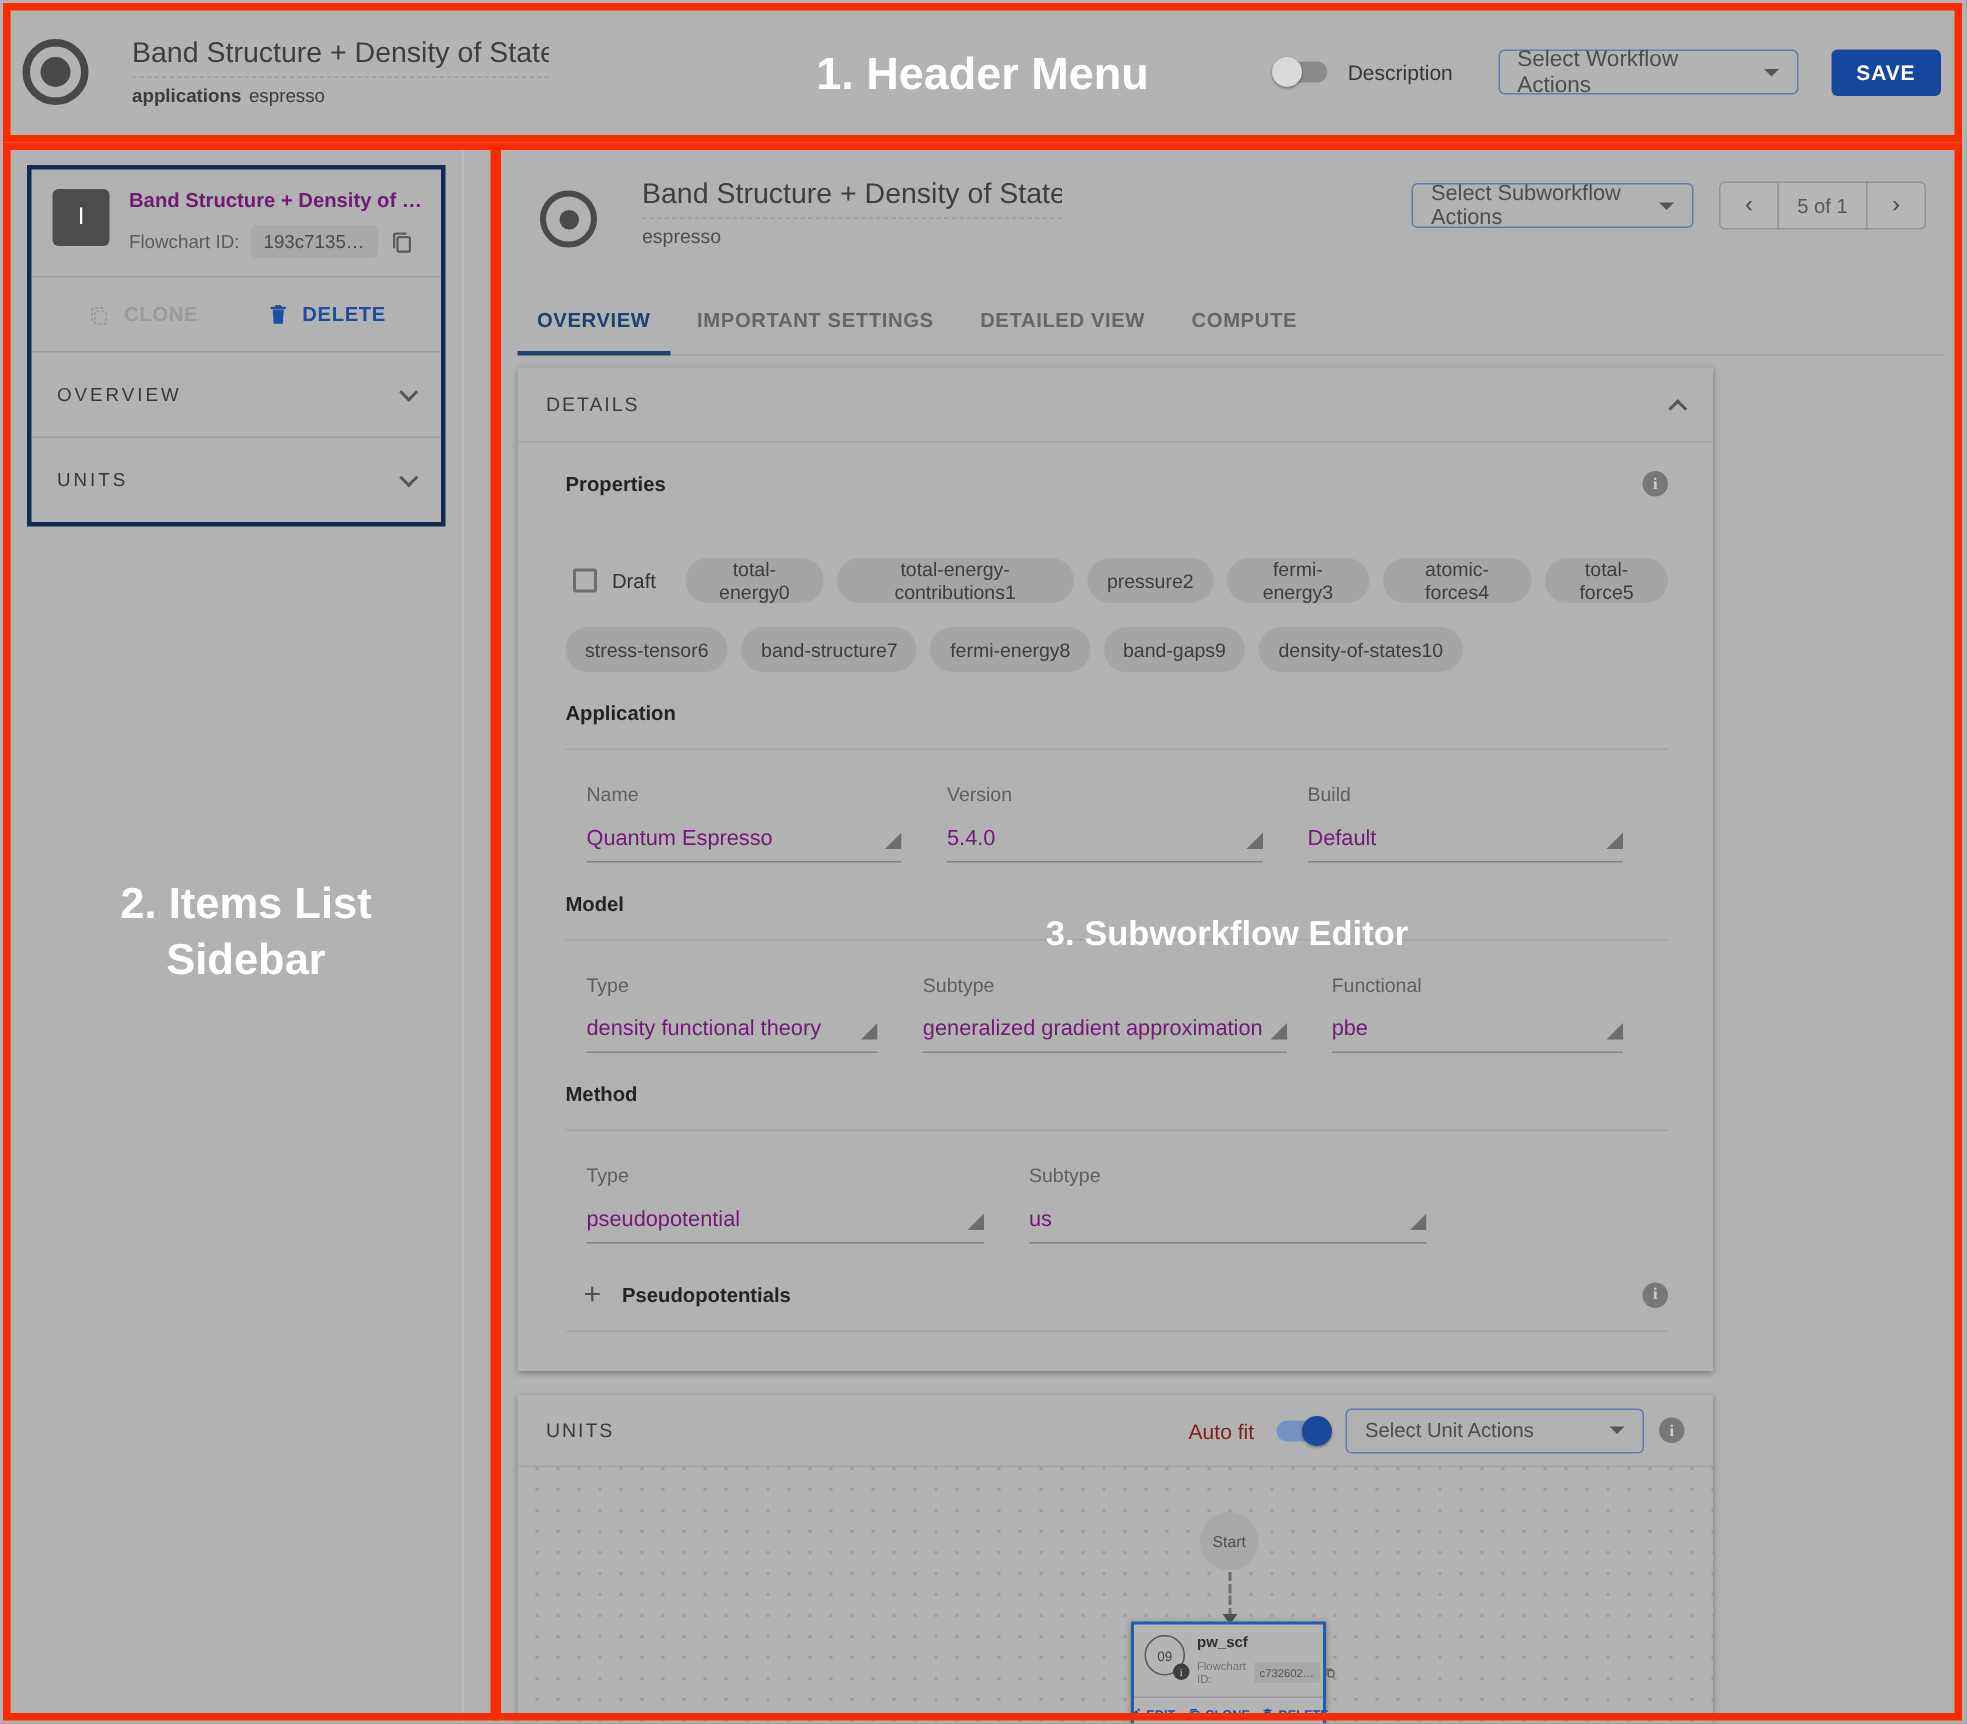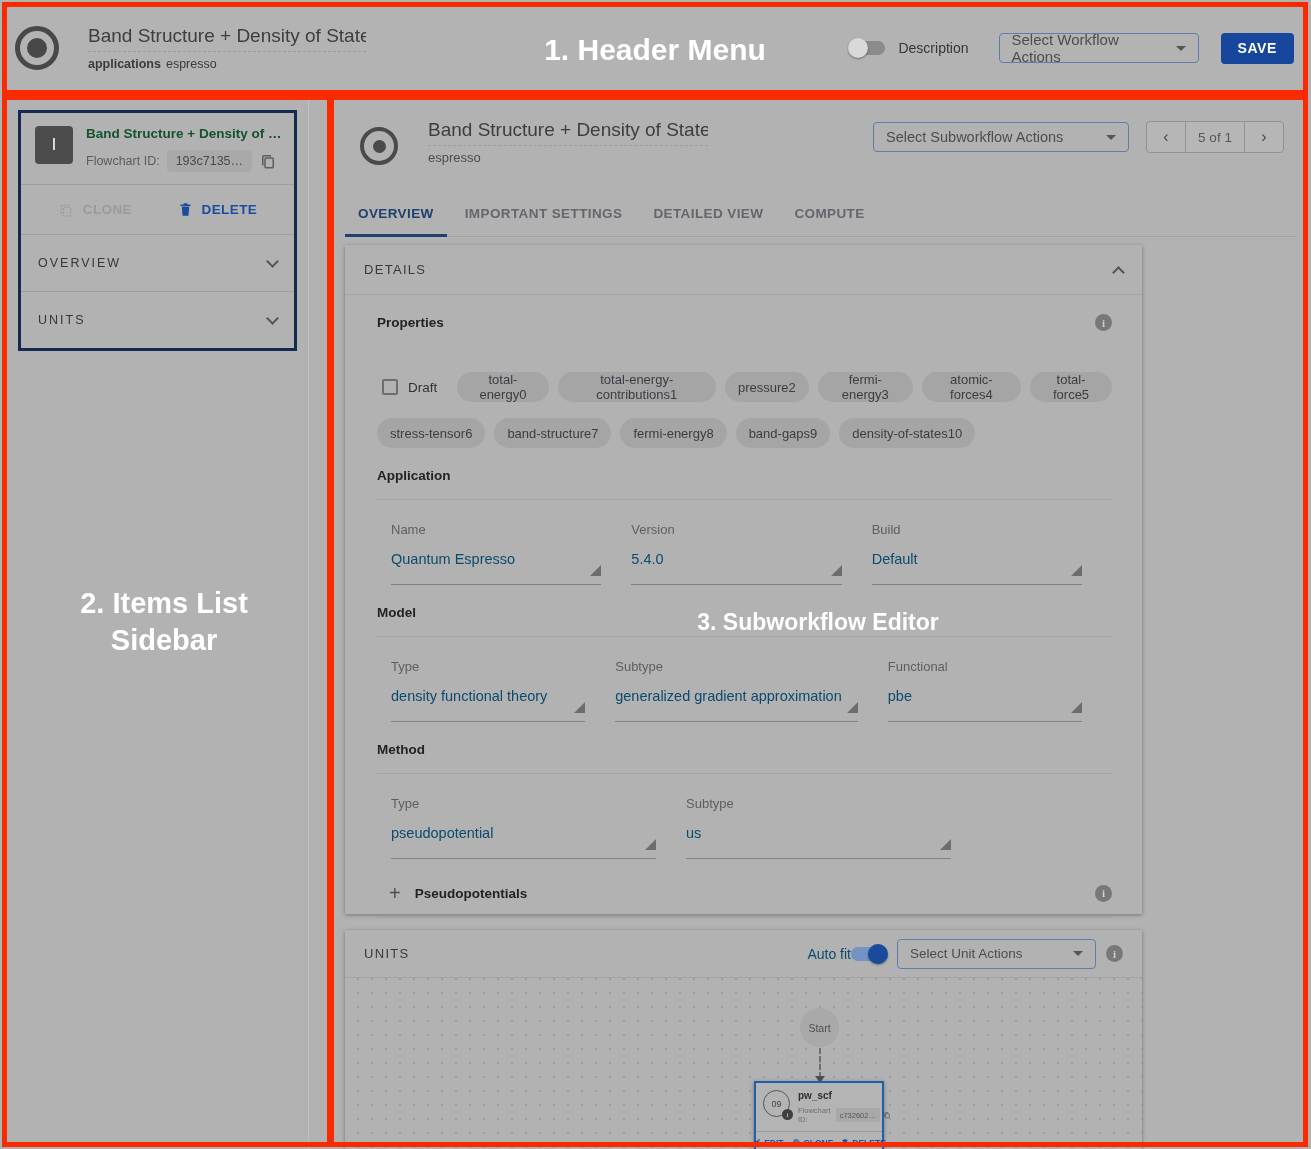--- a/index.html
+++ b/index.html
@@ -36,21 +36,21 @@
   .save-btn{ margin-left:22px; height:31px; padding:0 17px; background:#17479d; color:#fff;
     font-size:14px; font-weight:bold; letter-spacing:.6px; border:none; border-radius:4px;
     display:flex; align-items:center; cursor:pointer; }
   
   .sidebar{ position:absolute; left:0; top:96px; width:330px; bottom:0; background:#b2b2b2; }
   .sidebar-scroll-line{ position:absolute; left:308px; top:0; bottom:0; width:1px; background:#c0c0c0; }
   .item-card{ position:absolute; left:18px; top:14px; width:279px; border:3px solid #142a50; }
   .card-top{ display:flex; gap:13px; padding:13px 10px 12px 14px; }
   .item-icon{ width:38px; height:38px; background:#4c4c4c; border-radius:4px; color:#fff;
     font-size:16px; display:flex; align-items:center; justify-content:center; flex:0 0 auto; }
-  .card-title{ font-weight:bold; font-size:13.5px; color:#14532d; white-space:nowrap; overflow:hidden; width:196px; }
+  .card-title{ font-weight:bold; font-size:13.5px; color:#701a75; white-space:nowrap; overflow:hidden; width:196px; }
   .id-row{ display:flex; align-items:center; gap:7px; margin-top:9px; }
   .id-label{ font-size:12.5px; color:#5c5c5c; }
   .id-chip{ background:#a9a9a9; border-radius:4px; padding:4px 9px; font-size:12.5px; color:#4a4a4a; }
   .hr{ border-top:1px solid #9e9e9e; }
   .card-actions{ display:flex; height:49px; align-items:center; justify-content:space-around; padding:0 14px; }
   .act-btn{ display:flex; align-items:center; gap:9px; font-size:13.5px; font-weight:bold;
     letter-spacing:.4px; cursor:pointer; background:none; border:none; font-family:inherit; }
   .act-btn.disabled{ color:#9b9b9b; cursor:default; }
   .act-btn.blue{ color:#1c4d9e; }
   .acc-row{ height:57px; display:flex; align-items:center; justify-content:space-between;
@@ -62,21 +62,21 @@
   
   .main{ position:absolute; left:330px; top:96px; right:0; bottom:0; background:#b2b2b2; }
   .mh-icon{ position:absolute; left:30px; top:31px; width:38px; height:38px; border-radius:50%;
     border:4px solid #4a4a4a; display:flex; align-items:center; justify-content:center; }
   .mh-dot{ width:13px; height:13px; border-radius:50%; background:#4a4a4a; }
   .mh-titles{ position:absolute; left:98px; top:23px; }
   .mh-title{ font-size:19px; color:#3e3e3e; width:280px; white-space:nowrap; overflow:hidden;
     padding-bottom:4px; border-bottom:1px dashed #9c9c9c; }
   .mh-sub{ margin-top:4px; font-size:13px; color:#4c4c4c; }
   .mh-right{ position:absolute; right:27px; top:25px; display:flex; align-items:center; gap:17px; }
-  .ddl-swf{ width:256px; font-size:14.5px; }
+  .ddl-swf{ width:188px; font-size:14.5px; }
   .pager{ display:flex; }
   .pg-cell{ height:32px; border:1px solid #929292; background:#b6b6b6; display:flex;
     align-items:center; justify-content:center; color:#4a4a4a; }
   .pg-btn{ width:40px; font-size:16px; cursor:pointer; }
   .pg-btn:first-child{ border-radius:4px 0 0 4px; }
   .pg-btn:last-child{ border-radius:0 4px 4px 0; margin-left:-1px; }
   .pg-label{ width:60px; font-size:13.5px; color:#585858; margin-left:-1px; }
   .tabs{ position:absolute; left:15px; right:15px; top:94px; height:47px; display:flex;
     align-items:stretch; border-bottom:1px solid #a1a1a1; }
   .tab{ padding:0 13px; display:flex; align-items:center; font-size:13.5px; font-weight:bold;
@@ -101,34 +101,34 @@
   .draft{ display:flex; align-items:center; gap:10px; margin-right:11px; padding-left:5px; }
   .cbx{ width:16px; height:16px; border:2px solid #6e6e6e; border-radius:2px; cursor:pointer; }
   .draft-label{ font-size:13.5px; color:#333; }
   .chip{ height:30px; border-radius:15px; background:#a5a5a5; display:flex; align-items:center;
     padding:0 13px; font-size:13px; color:#3c3c44; cursor:pointer; }
   .group-title{ font-weight:bold; font-size:13.5px; color:#232323; margin-top:20px; }
   .group-hr{ border-top:1px solid #a3a3a3; margin-top:16px; }
   .fields{ display:flex; margin-top:22px; padding-left:14px; }
   .field{ width:265px; margin-right:30px; cursor:pointer; }
   .f-label{ font-size:13px; color:#5f5f5f; }
-  .f-value{ margin-top:14px; position:relative; font-size:14.5px; color:#0c4a6e;
-    padding-bottom:17px; border-bottom:1px solid #828282; padding-right:16px;
+  .f-value{ margin-top:14px; position:relative; font-size:14.5px; color:#701a75;
+    padding-bottom:7px; border-bottom:1px solid #828282; padding-right:16px;
     white-space:nowrap; overflow:hidden; }
   .f-caret{ position:absolute; right:0; bottom:8px; width:0; height:0;
     border-left:11px solid transparent; border-bottom:11px solid #6d6d6d; }
   .pp-row{ display:flex; align-items:center; margin-top:24px; padding-left:12px; }
   .plus{ font-size:20px; color:#4f4f4f; cursor:pointer; line-height:1; }
   .pp-label{ font-weight:bold; font-size:13.5px; color:#232323; margin-left:14px; flex:1; }
   .pp-hr{ border-top:1px solid #a3a3a3; margin-top:14px; }
   .panel-units{ top:834px; bottom:0; display:flex; flex-direction:column; }
   .units-head{ height:48px; display:flex; align-items:center; padding:0 19px;
     border-bottom:1px solid #a3a3a3; flex:0 0 auto; }
   .units-right{ margin-left:auto; display:flex; align-items:center; }
-  .autofit-label{ font-size:14px; color:#0c4a6e; }
+  .autofit-label{ font-size:14px; color:#7f1d1d; margin-right:15px; }
   .ddl-unit{ width:199px; font-size:13.5px; margin-left:12px; }
   .units-info{ margin-left:10px; }
   .flowchart{ flex:1; position:relative;
     background-image:radial-gradient(circle, #9c9c9c 1.1px, transparent 1.3px);
     background-size:14px 14px; background-position:6px 8px; }
   .start-node{ position:absolute; left:455px; top:30px; width:39px; height:39px; border-radius:50%;
     background:#a9a9a9; display:flex; align-items:center; justify-content:center;
     font-size:10.5px; color:#4f4f4f; cursor:pointer; }
   .connector{ position:absolute; left:474px; top:70px; height:30px; border-left:2px dashed #6f6f6f; }
   .conn-arrow{ position:absolute; left:470px; top:98px; width:0; height:0;

